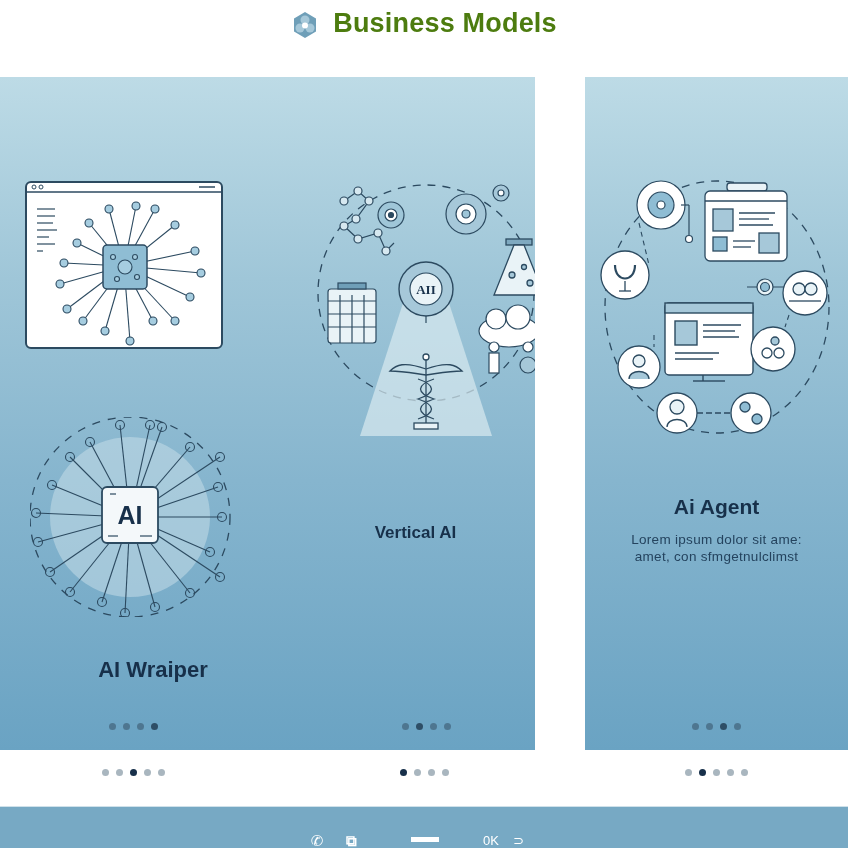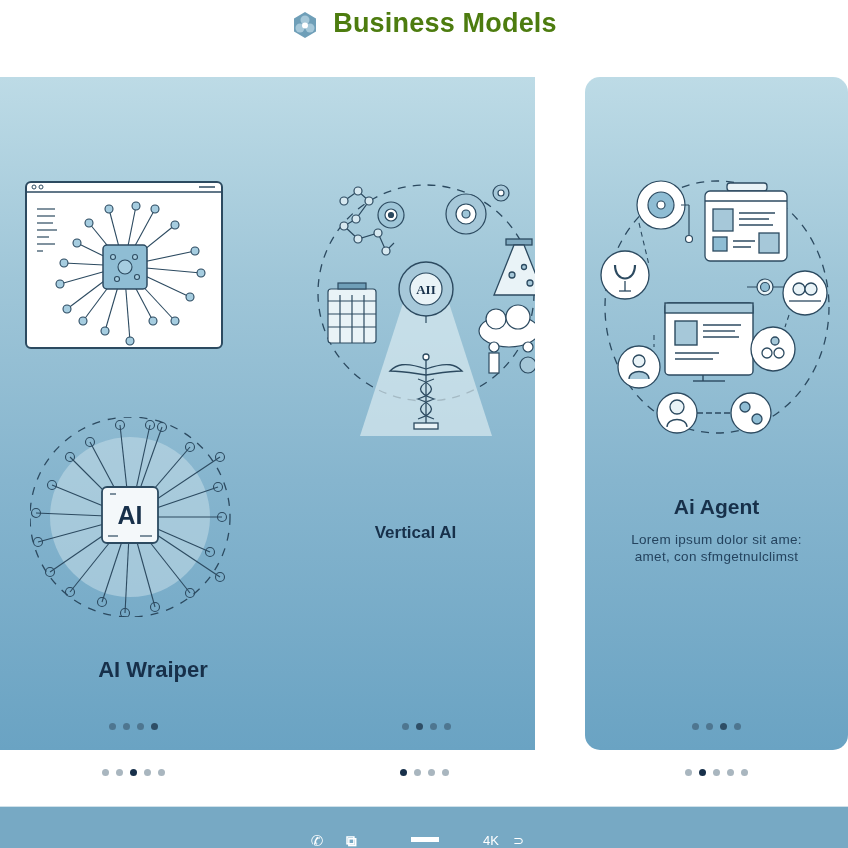--- a/index.html
+++ b/index.html
@@ -7,21 +7,21 @@
   body { position: relative; font-family: "Liberation Sans", "DejaVu Sans", sans-serif; color: #17304a; }
 
   .header { position: absolute; left: 0; top: 0; width: 848px; height: 50px; display: flex; align-items: center; justify-content: center; gap: 14px; }
   .logo { width: 28px; height: 28px; }
   .title { font-size: 27px; font-weight: 700; color: #4d7c0f; letter-spacing: 0.2px; margin-top: -4px; }
 
   .panel { position: absolute; top: 77px; height: 673px; overflow: hidden;
            background: linear-gradient(180deg, #bddbe6 0%, #9fc6d8 30%, #86b5ce 60%, #6aa3c3 100%); }
   .panel-1 { left: 0; width: 306px; }
   .panel-2 { left: 296px; width: 239px; }
-  .panel-3 { left: 585px; width: 263px; border-radius: 15px; }
+  .panel-3 { left: 585px; width: 263px; }
 
   .panel svg { position: absolute; }
   .panel-heading { position: absolute; left: 0; width: 100%; text-align: center; font-weight: 700; color: #17304a; }
   .panel-body { position: absolute; left: 0; width: 100%; text-align: center; font-size: 13.5px; line-height: 17px; color: #24435e; letter-spacing: 0.3px; }
 
   .dots { position: absolute; display: flex; gap: 7px; justify-content: center; }
   .dot { width: 7px; height: 7px; border-radius: 50%; }
   .dot.inner { background: #4e7690; }
   .dot.inner.active { background: #2e4e66; }
   .dot.outer { background: #a9b6bf; }
@@ -372,15 +372,15 @@
   <span class="dot outer active"></span>
   <span class="dot outer"></span>
   <span class="dot outer"></span>
   <span class="dot outer"></span>
 </div>
 
 <div class="bottom-bar">
   <span class="bar-item" style="left:311px;top:26px;">✆</span>
   <span class="bar-item" style="left:346px;top:26px;font-weight:700;">⧉</span>
   <span style="position:absolute;left:411px;top:30px;width:28px;height:5px;background:#ffffff;"></span>
-  <span class="bar-item" style="left:483px;top:26px;font-size:13px;">4K</span>
+  <span class="bar-item" style="left:483px;top:26px;font-size:13px;">0K</span>
   <span class="bar-item" style="left:513px;top:26px;font-size:13px;">⊃</span>
 </div>
 
 </body></html>

